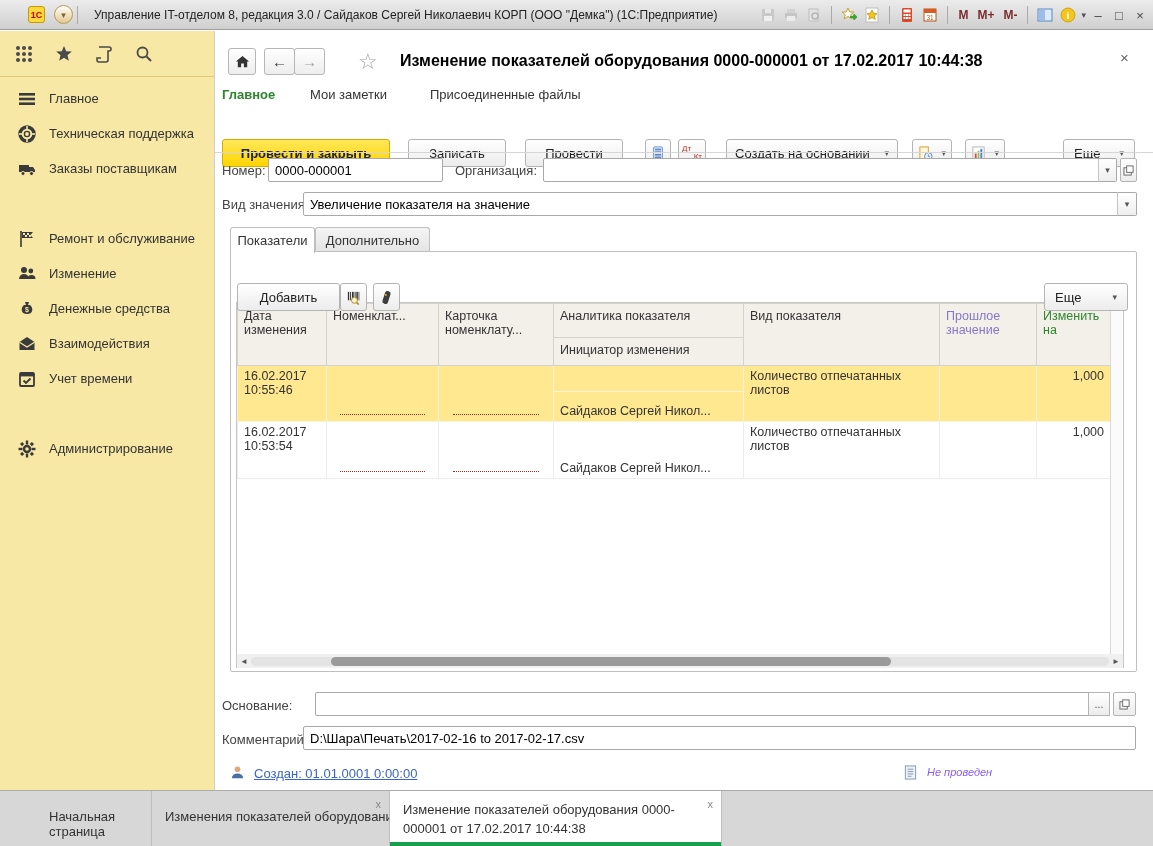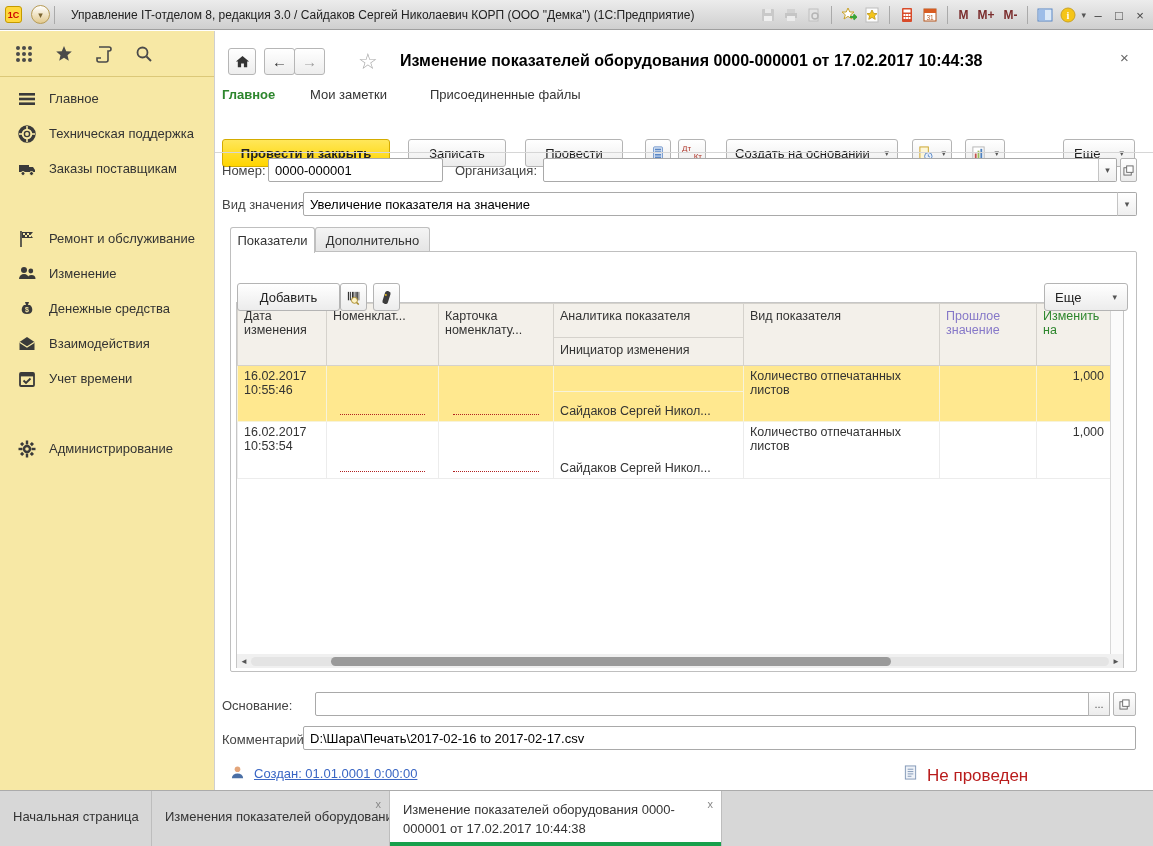--- a/index.html
+++ b/index.html
@@ -2,21 +2,21 @@
 <html><head>
 <meta charset="utf-8">
 <style>
   * { margin:0; padding:0; box-sizing:border-box; }
   html,body { width:1153px; height:846px; font-family:"Liberation Sans", sans-serif; }
   .screen { position:relative; width:1153px; height:846px; background:#fff; overflow:hidden; }
 
   
   .titlebar { position:absolute; left:0; top:0; width:1153px; height:30px;
     background:linear-gradient(#ececec,#cfcfcf); border-bottom:1px solid #9f9f9f;
-    display:flex; align-items:center; font-size:12px; color:#222; }
+    display:flex; align-items:center; font-size:12px; color:#222;padding-left:23px; }
   .tb-logo { width:17px; height:17px; margin-left:5px; background:#ffd83d; border:1px solid #c49a00;
     border-radius:3px; color:#c00; font-weight:bold; font-size:9px; display:flex; align-items:center; justify-content:center; }
   .tb-menu-btn { width:19px; height:19px; margin-left:9px; border-radius:50%;
     background:linear-gradient(#fff,#e2c98d); border:1px solid #b79b55; color:#7a6430;
     font-size:9px; display:flex; align-items:center; justify-content:center; }
   .tb-sep { width:1px; height:18px; background:#aaa; margin:0 4px; }
   .tb-title { margin-left:12px; white-space:nowrap; }
   .tb-right { position:absolute; right:4px; top:0; height:30px; display:flex; align-items:center; gap:3px; }
   .tb-ic { width:20px; height:20px; display:flex; align-items:center; justify-content:center; border-radius:2px; }
   .tb-m { font-weight:bold; color:#7b2e2e; font-size:12px; padding:0 3px; }
@@ -83,21 +83,21 @@
   .vscroll { position:absolute; left:873px; top:0; width:13px; height:351px; background:#fbfbfb;
     border-left:1px solid #d8d8d8; }
   .hscroll { position:absolute; left:0; top:351px; width:886px; height:14px; background:#f0f0f0;
     display:flex; align-items:center; }
   .hs-arrow { width:14px; font-size:8px; color:#555; text-align:center; }
   .hs-track { flex:1; height:9px; background:#e4e4e4; border-radius:5px; position:relative; }
   .hs-thumb { position:absolute; left:80px; width:560px; height:9px; background:#9a9a9a; border-radius:5px; }
 
   
   .link { color:#3a66c4; text-decoration:underline; font-size:13px; }
-  .notposted { color:#b91c1c; font-size:17px; }
+  .notposted { color:#8b5cf6; font-size:11px;font-style:italic; }
 
   
   .bottom-bar { position:absolute; left:0; top:790px; width:1153px; height:56px;
     background:#d7d7d7; border-top:1px solid #ababab; }
   .btab { position:absolute; top:0; height:56px; font-size:13px; color:#333; }
   .btab .sep { position:absolute; right:0; top:0; width:1px; height:56px; background:#bdbdbd; }
   .btab-close { position:absolute; right:9px; top:7px; font-size:11px; color:#888; }
   .btab.active { background:#fff; }
   .btab-green { position:absolute; left:0; bottom:0; width:100%; height:5px; background:#17a04c; }
 
@@ -580,21 +580,21 @@
           <line x1="5" y1="4.5" x2="11" y2="4.5"></line>
           <line x1="5" y1="7" x2="11" y2="7"></line>
           <line x1="5" y1="9.5" x2="11" y2="9.5"></line>
           <line x1="5" y1="12" x2="9" y2="12"></line>
         </g>
       </svg>
   </span>
   <span class="notposted" style="position:absolute; left:927px; top:766px;">Не проведен</span>
 
   <div class="bottom-bar">
-    <div class="btab" style="left:0; width:152px;">
+    <div class="btab" style="left:0; width:152px;padding-left:36px;">
       <div style="padding:18px 0 0 13px;">Начальная страница</div>
         <div class="sep"></div>
     </div>
     <div class="btab" style="left:152px; width:238px;">
       <div style="padding:18px 24px 0 13px; white-space:nowrap; overflow:hidden;">Изменения показателей оборудования</div>
       <span class="btab-close">x</span>
       <div class="sep"></div>
     </div>
     <div class="btab active" style="left:390px; width:332px;">
       <div style="padding:10px 28px 0 13px; line-height:1.45;">Изменение показателей оборудования 0000-000001 от 17.02.2017 10:44:38</div>

